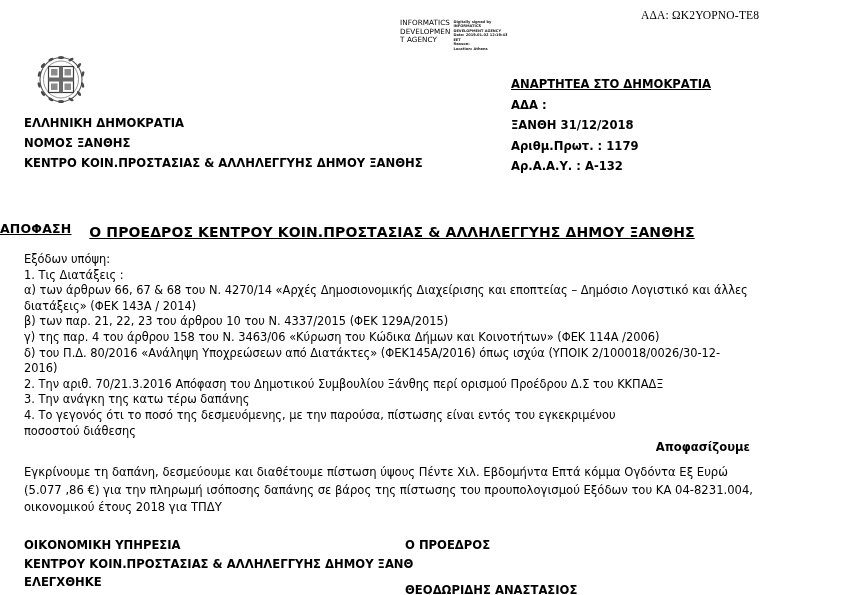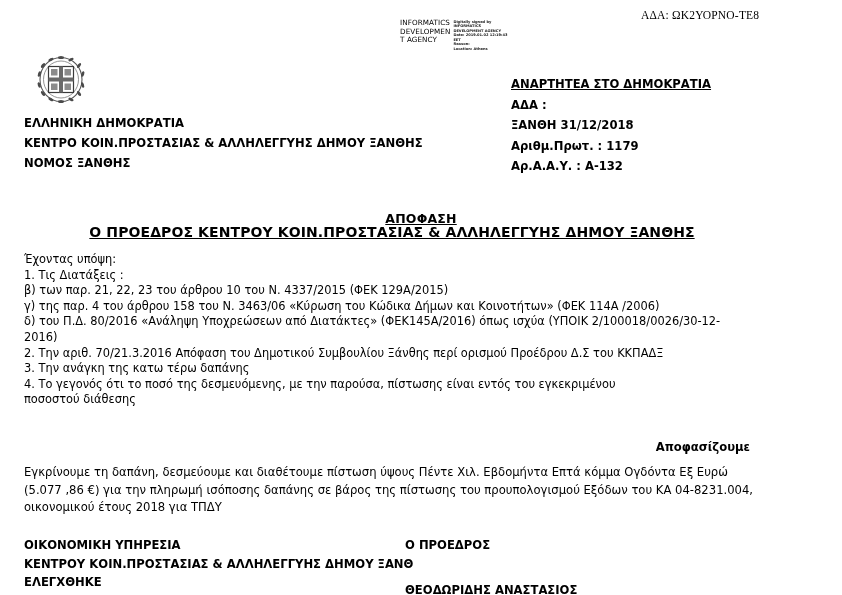--- a/index.html
+++ b/index.html
@@ -89,23 +89,22 @@
     font-weight: bold;
     line-height: 20.5px;
     white-space: nowrap;
   }
   .meta-block .u { text-decoration: underline; }
 
   
   .doc-title {
     position: absolute;
     left: 0;
-    top: 211px;
+    top: 221px;
     width: 842px;
-    text-align: center;
     font-size: 12.5px;
     font-weight: bold;
     letter-spacing: .2px;
   }
   .doc-title span { text-decoration: underline; }
   .doc-subtitle {
     position: absolute;
     left: 0;
     top: 224px;
     width: 784px;
@@ -246,42 +245,44 @@
         <rect x="18" y="17" width="6.5" height="6.5"></rect>
         <rect x="31.5" y="17" width="6.5" height="6.5"></rect>
         <rect x="18" y="31.5" width="6.5" height="6.5"></rect>
         <rect x="31.5" y="31.5" width="6.5" height="6.5"></rect>
       </g>
     </svg>
   </div>
 
   <div class="org-block">
     <div>ΕΛΛΗΝΙΚΗ ΔΗΜΟΚΡΑΤΙΑ</div>
+    <div>ΝΟΜΟΣ ΞΑΝΘΗΣ</div>
     <div>ΚΕΝΤΡΟ ΚΟΙΝ.ΠΡΟΣΤΑΣΙΑΣ &amp; ΑΛΛΗΛΕΓΓΥΗΣ ΔΗΜΟΥ ΞΑΝΘΗΣ</div>
-    <div>ΝΟΜΟΣ ΞΑΝΘΗΣ</div>
   </div>
 
   <div class="meta-block">
     <div class="u">ΑΝΑΡΤΗΤΕΑ ΣΤΟ ΔΗΜΟΚΡΑΤΙΑ</div>
     <div>ΑΔΑ :</div>
     <div>ΞΑΝΘΗ 31/12/2018</div>
     <div>Αριθμ.Πρωτ. : 1179</div>
     <div>Αρ.Α.Α.Υ. : Α-132</div>
   </div>
 
   <div class="doc-title">
     <span>ΑΠΟΦΑΣΗ</span>
   </div>
   <div class="doc-subtitle">
     <span>Ο ΠΡΟΕΔΡΟΣ ΚΕΝΤΡΟΥ ΚΟΙΝ.ΠΡΟΣΤΑΣΙΑΣ &amp; ΑΛΛΗΛΕΓΓΥΗΣ ΔΗΜΟΥ ΞΑΝΘΗΣ</span>
   </div>
 
   <div class="body-block">
-    <p>Έχοντας υπόψη:</p>
+    <p>Εξόδων υπόψη:</p>
     <p>1. Τις Διατάξεις :</p>
+    <p>α) των άρθρων 66, 67 &amp; 68 του Ν. 4270/14 «Αρχές Δημοσιονομικής Διαχείρισης και εποπτείας – Δημόσιο Λογιστικό και άλλες
+διατάξεις» (ΦΕΚ 143Α / 2014)</p>
     <p>β) των παρ. 21, 22, 23 του άρθρου 10 του Ν. 4337/2015 (ΦΕΚ 129Α/2015)</p>
     <p>γ) της παρ. 4 του άρθρου 158 του Ν. 3463/06 «Κύρωση του Κώδικα Δήμων και Κοινοτήτων» (ΦΕΚ 114Α /2006)</p>
     <p>δ) του Π.Δ. 80/2016 «Ανάληψη Υποχρεώσεων από Διατάκτες» (ΦΕΚ145Α/2016) όπως ισχύα (ΥΠΟΙΚ 2/100018/0026/30-12-
 2016)</p>
     <p>2. Την αριθ. 70/21.3.2016 Απόφαση του Δημοτικού Συμβουλίου Ξάνθης περί ορισμού Προέδρου Δ.Σ του ΚΚΠΑΔΞ</p>
     <p>3. Την ανάγκη της κατω τέρω δαπάνης</p>
     <p>4. Το γεγονός ότι το ποσό της δεσμευόμενης, με την παρούσα, πίστωσης είναι εντός του εγκεκριμένου
 ποσοστού διάθεσης</p>
   </div>
 

